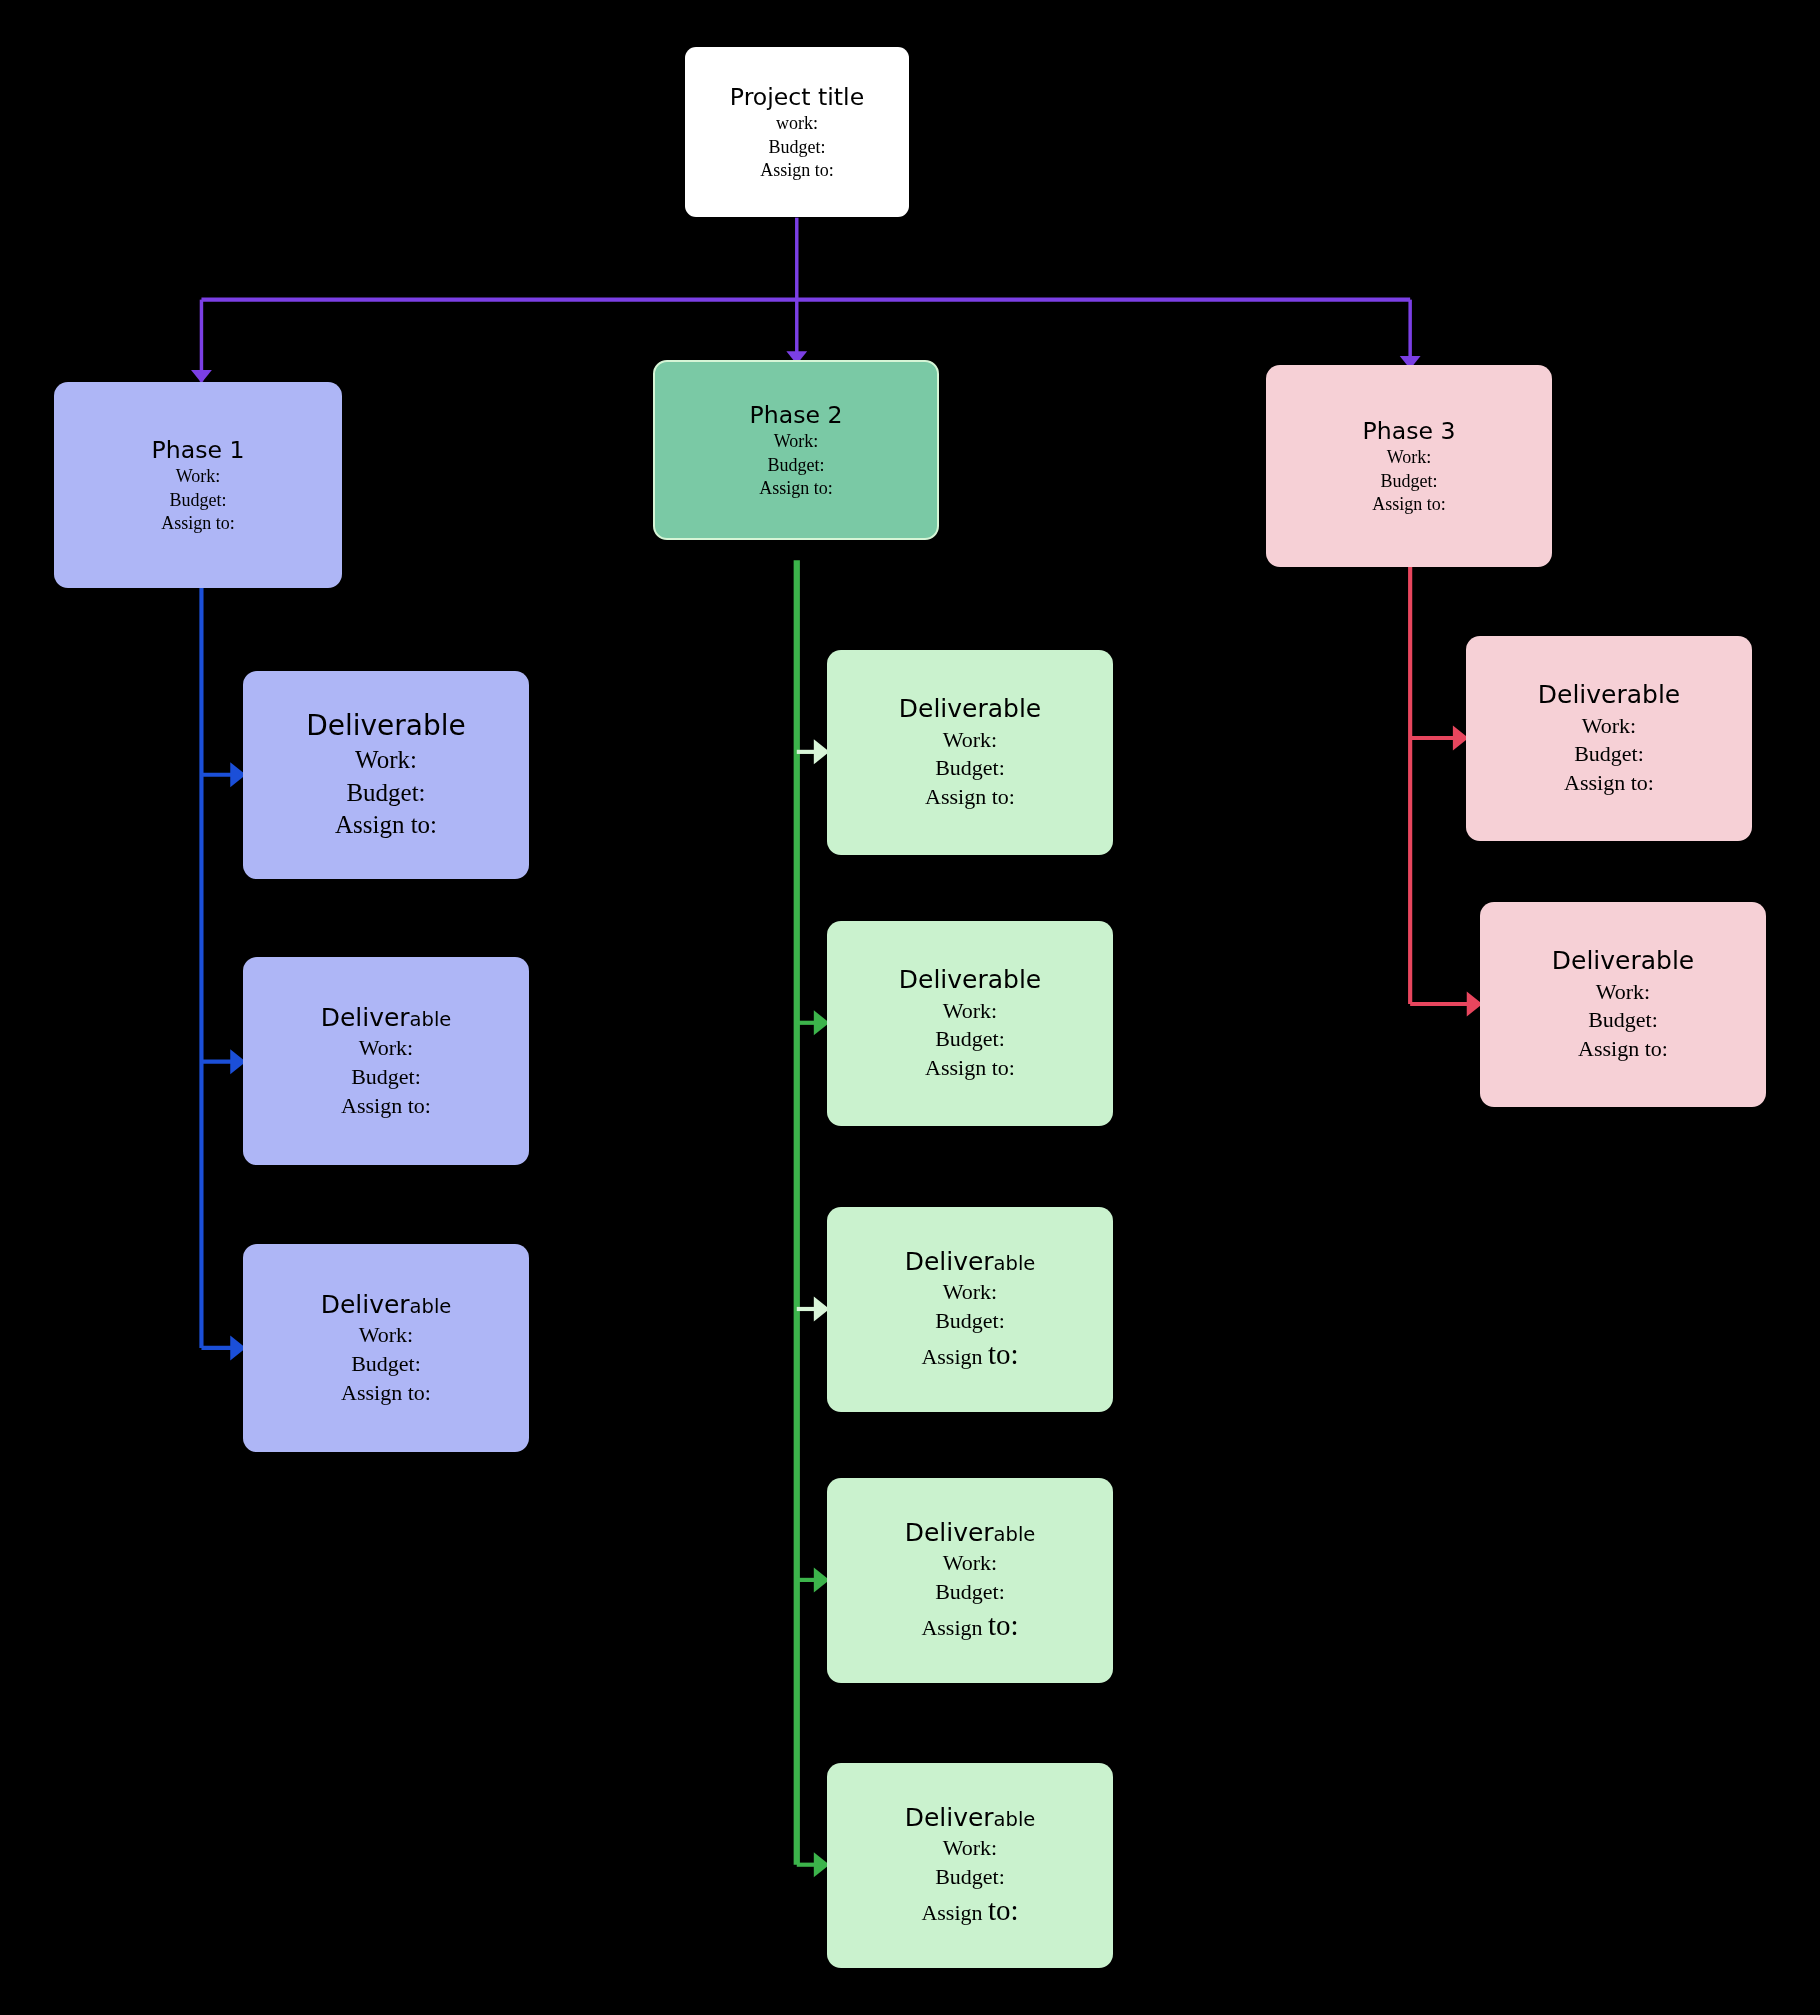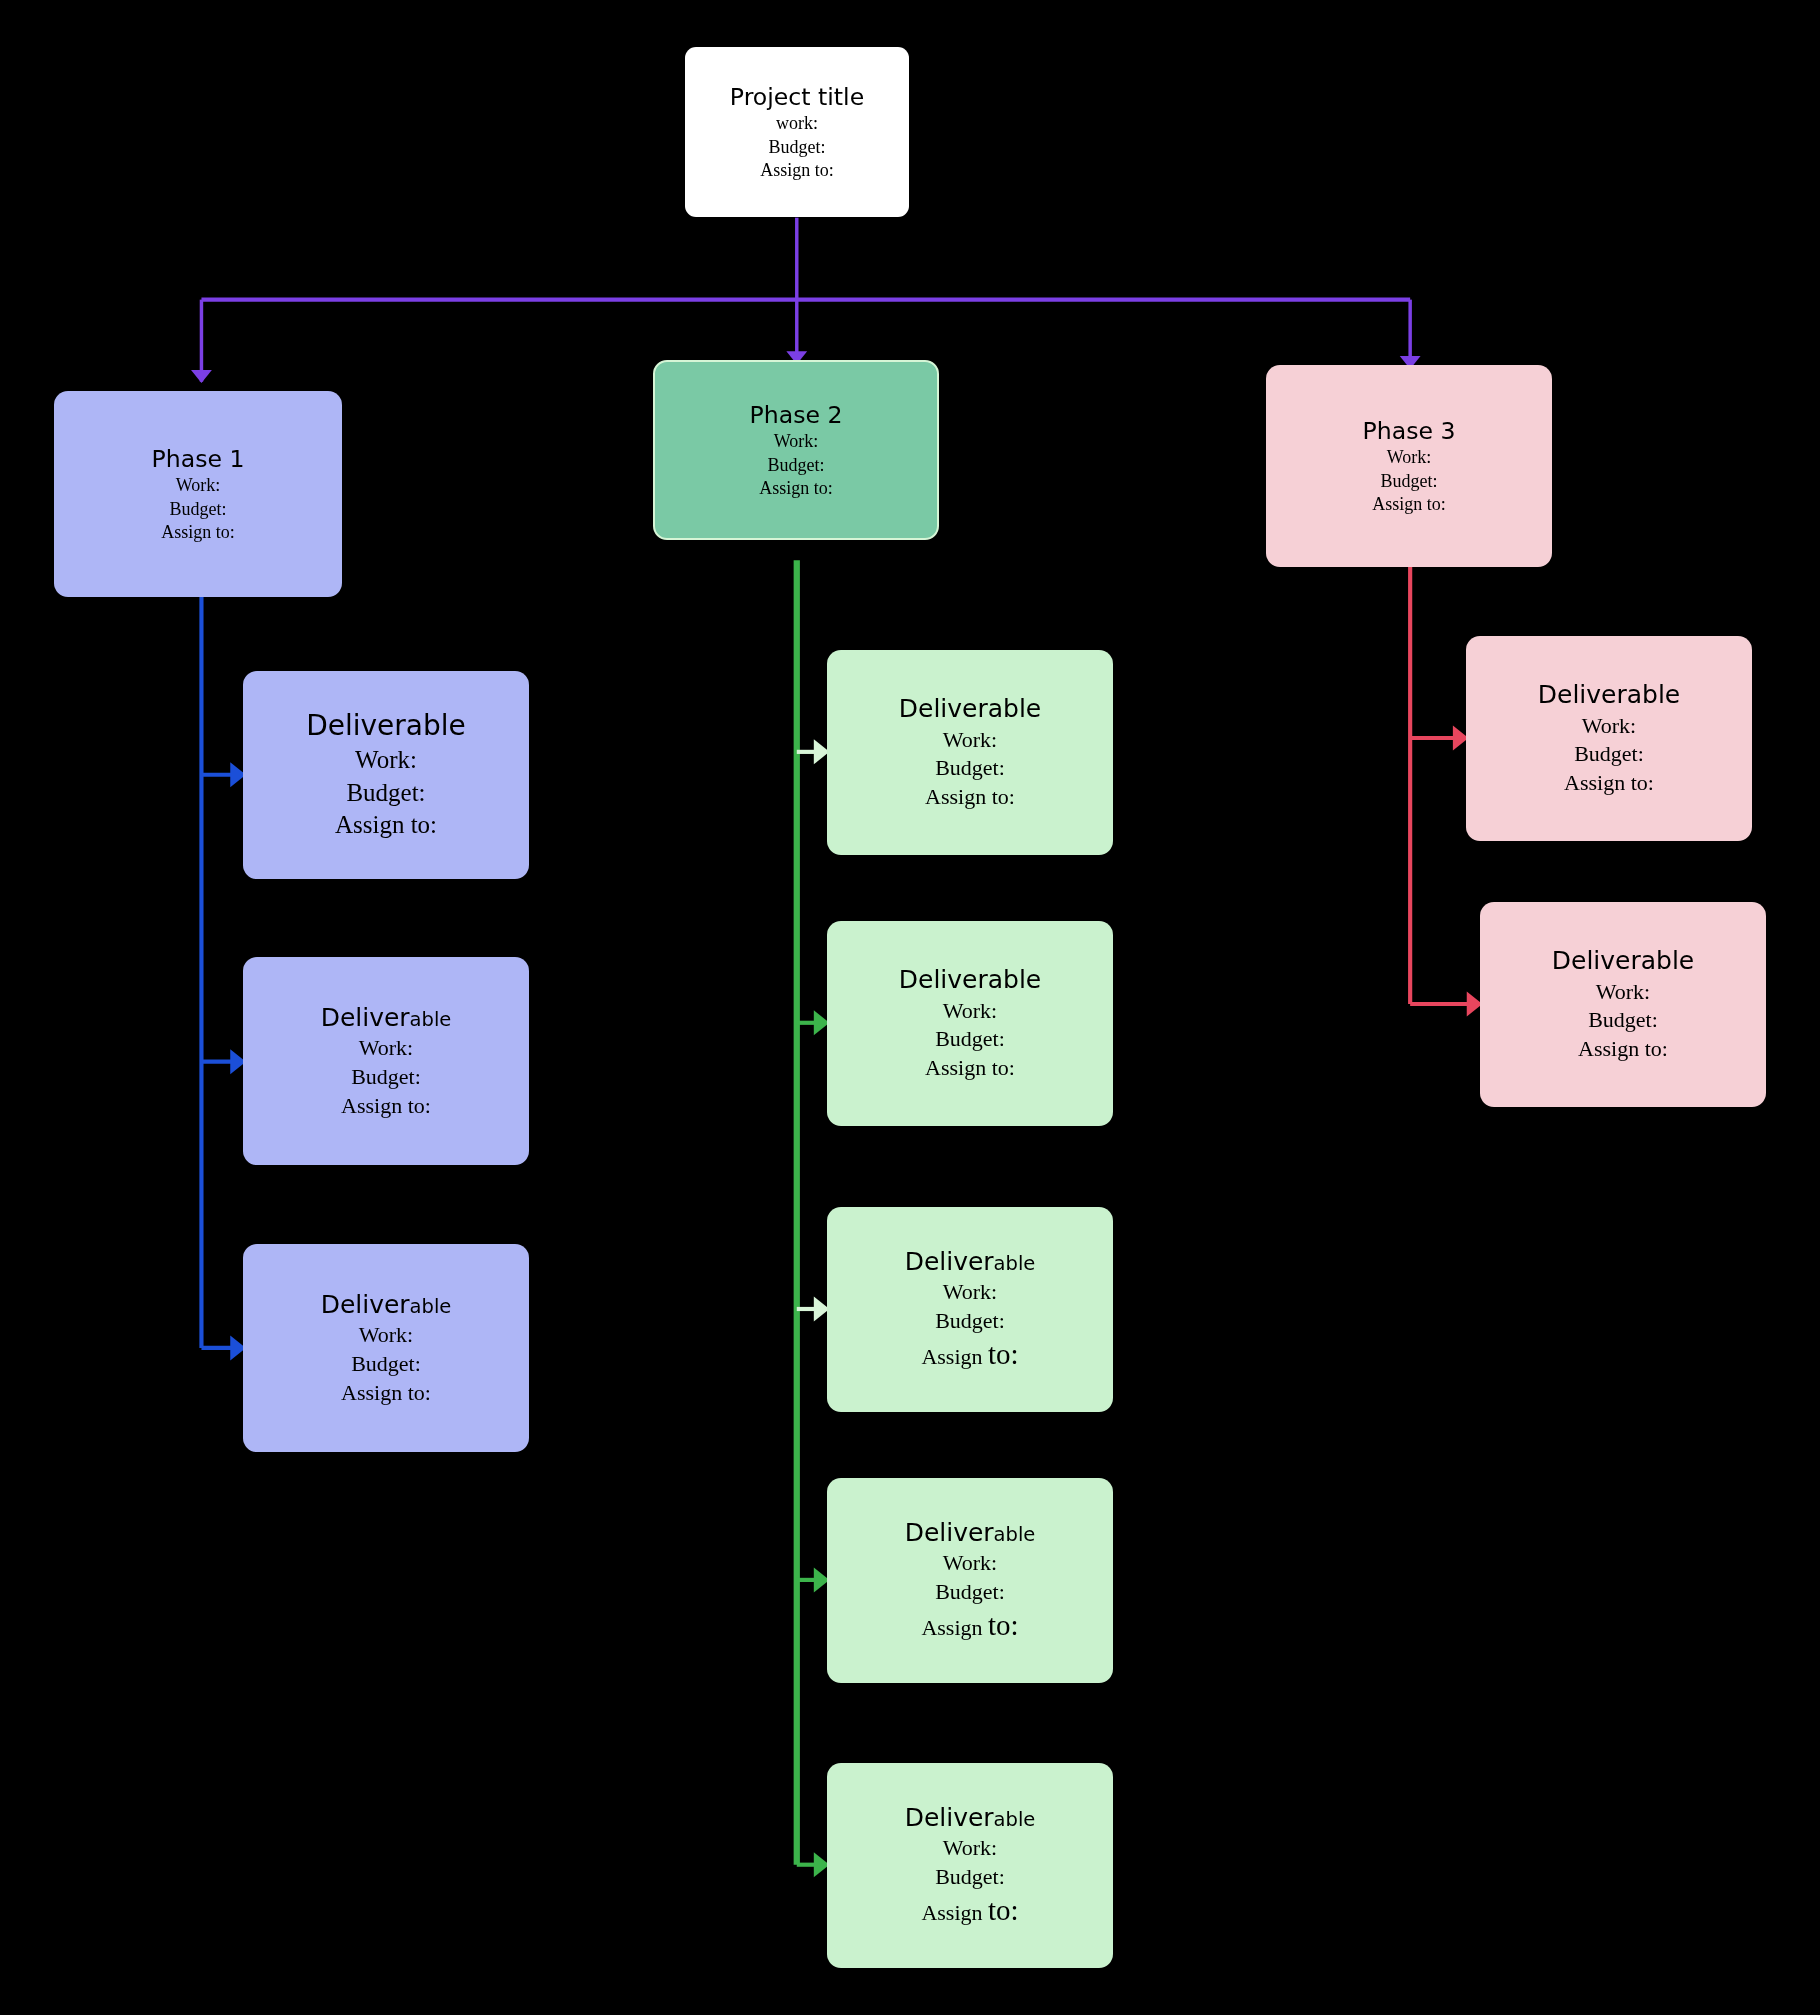--- a/index.html
+++ b/index.html
@@ -74,21 +74,21 @@
       <polygon points="2091.5,1044 2091.5,1080 2114,1062" fill="#e8465e"></polygon>
       <line x1="2030" y1="1445" x2="2126" y2="1445" stroke="#e8465e" stroke-width="6"></line>
       <polygon points="2111.5,1427 2111.5,1463 2134,1445" fill="#e8465e"></polygon>
     </svg>
 <div class="node" style="left: 685px; top: 47px; width: 224px; height: 170px; background: #ffffff; border-radius: 11px;">
       <div class="ttl" style="font-size: 23.6px;">Project title</div>
       <div class="ln sz-sm">work:</div>
       <div class="ln sz-sm">Budget:</div>
       <div class="ln sz-sm">Assign to:</div>
     </div>
-    <div class="node" style="left: 54px; top: 391px; width: 288px; height: 206px; background: rgb(174, 182, 246); border-radius: 14px;">
+    <div class="node" style="left: 54px; top: 382px; width: 288px; height: 206px; background: rgb(174, 182, 246); border-radius: 14px;">
       <div class="ttl" style="font-size: 23.6px;">Phase 1</div>
       <div class="ln sz-sm">Work:</div>
       <div class="ln sz-sm">Budget:</div>
       <div class="ln sz-sm">Assign to:</div>
     </div>
     <div class="node" style="left: 243px; top: 671px; width: 286px; height: 208px; background: rgb(174, 182, 246); border-radius: 14px;">
       <div class="ttl" style="font-size: 28px;">Deliverable</div>
       <div class="ln sz-lg">Work:</div>
       <div class="ln sz-lg">Budget:</div>
       <div class="ln sz-lg">Assign to:</div>

